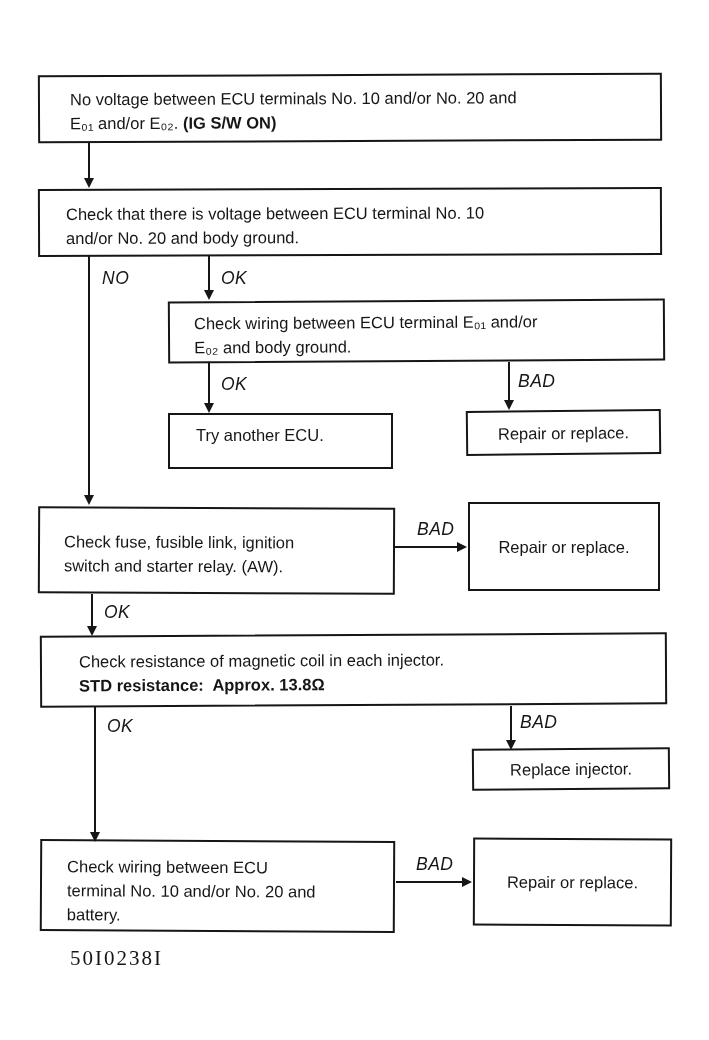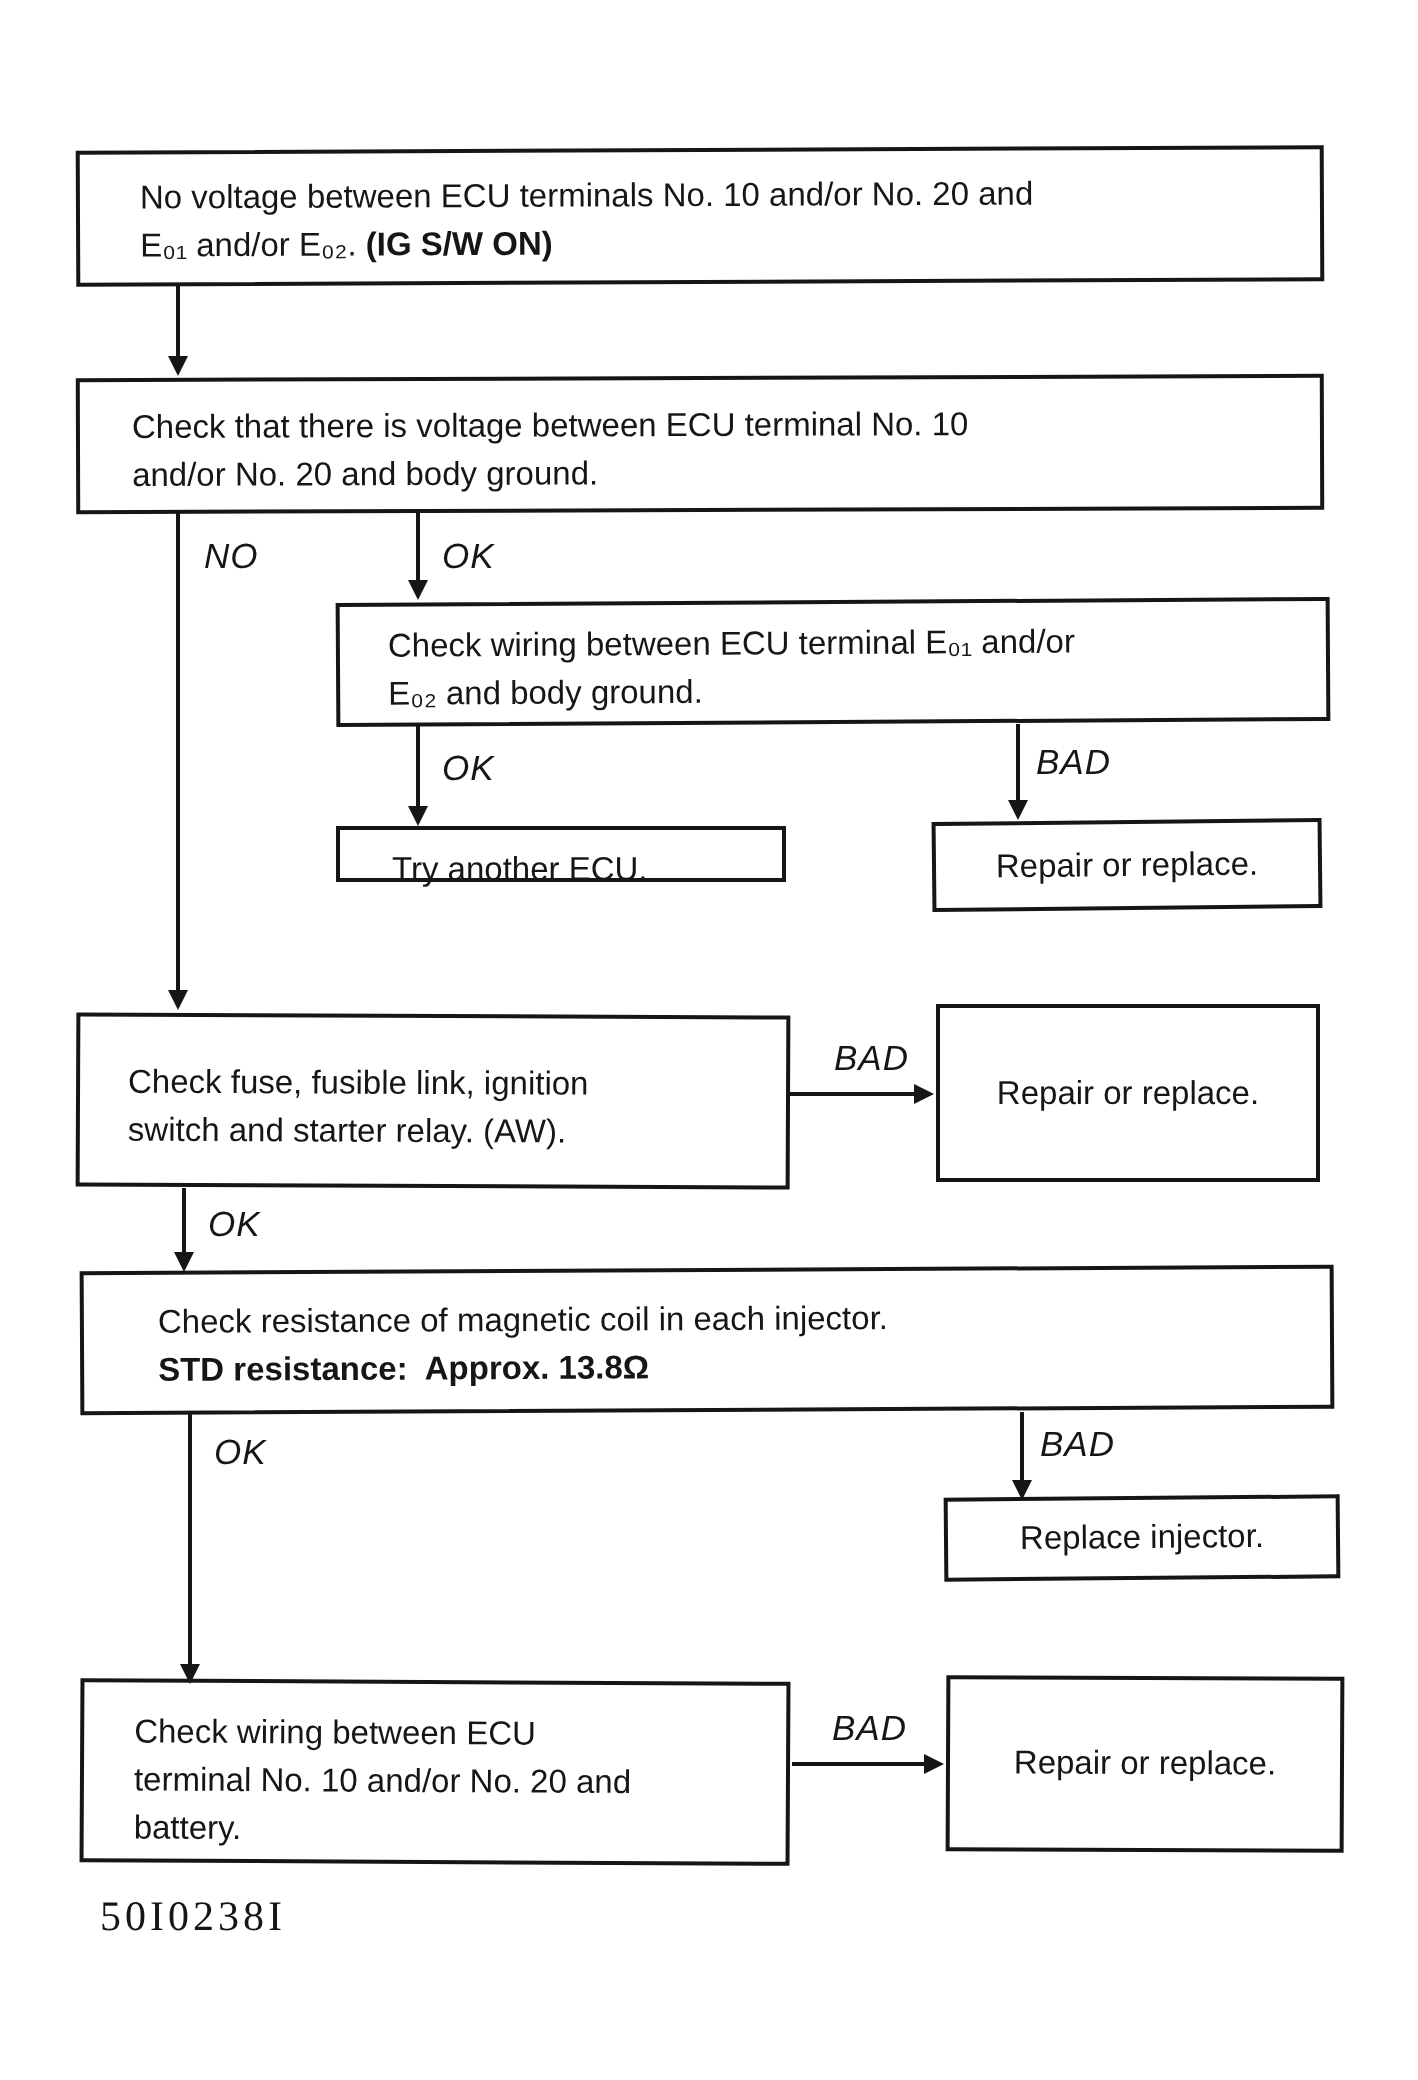--- a/index.html
+++ b/index.html
@@ -47,41 +47,42 @@
     font-size: 17.5px;
     letter-spacing: 0.5px;
     line-height: 20px;
     font-style: italic;
   }
   .footer-code {
     position: absolute;
     font-family: "Liberation Serif", serif;
     font-size: 21px;
     letter-spacing: 2px;
+    margin-left: 20px;
   }
 </style>
 </head>
 <body>
 
 <div class="node" style="left:38px; top:74px; width:624px; height:68px; padding:10px 10px 0 30px; transform:rotate(-0.25deg);">
   <div class="line">No voltage between ECU terminals No. 10 and/or No. 20 and</div>
   <div class="line"><span>E₀₁ and/or E₀₂. </span><span class="bold">(IG S/W ON)</span></div>
 </div>
 
 <div class="node" style="left:38px; top:188px; width:624px; height:68px; padding:11px 10px 0 26px; transform:rotate(-0.2deg);">
   <div class="line">Check that there is voltage between ECU terminal No. 10</div>
   <div class="line">and/or No. 20 and body ground.</div>
 </div>
 
 <div class="node" style="left:168px; top:300px; width:497px; height:62px; padding:8px 10px 0 24px; transform:rotate(-0.35deg);">
   <div class="line">Check wiring between ECU terminal E₀₁ and/or</div>
   <div class="line">E₀₂ and body ground.</div>
 </div>
 
-<div class="node" style="left:168px; top:413px; width:225px; height:28px; padding:8px 10px 0 26px;">
+<div class="node" style="left:168px; top:413px; width:225px; height:56px; padding:8px 10px 0 26px;">
   <div class="line">Try another ECU.</div>
 </div>
 
 <div class="node center-box" style="left:466px; top:410px; width:195px; height:45px; transform:rotate(-0.6deg);">
   <div class="line">Repair or replace.</div>
 </div>
 
 <div class="node" style="left:38px; top:507px; width:357px; height:87px; padding:21px 10px 0 24px; transform:rotate(0.25deg);">
   <div class="line">Check fuse, fusible link, ignition</div>
   <div class="line">switch and starter relay. (AW).</div>

